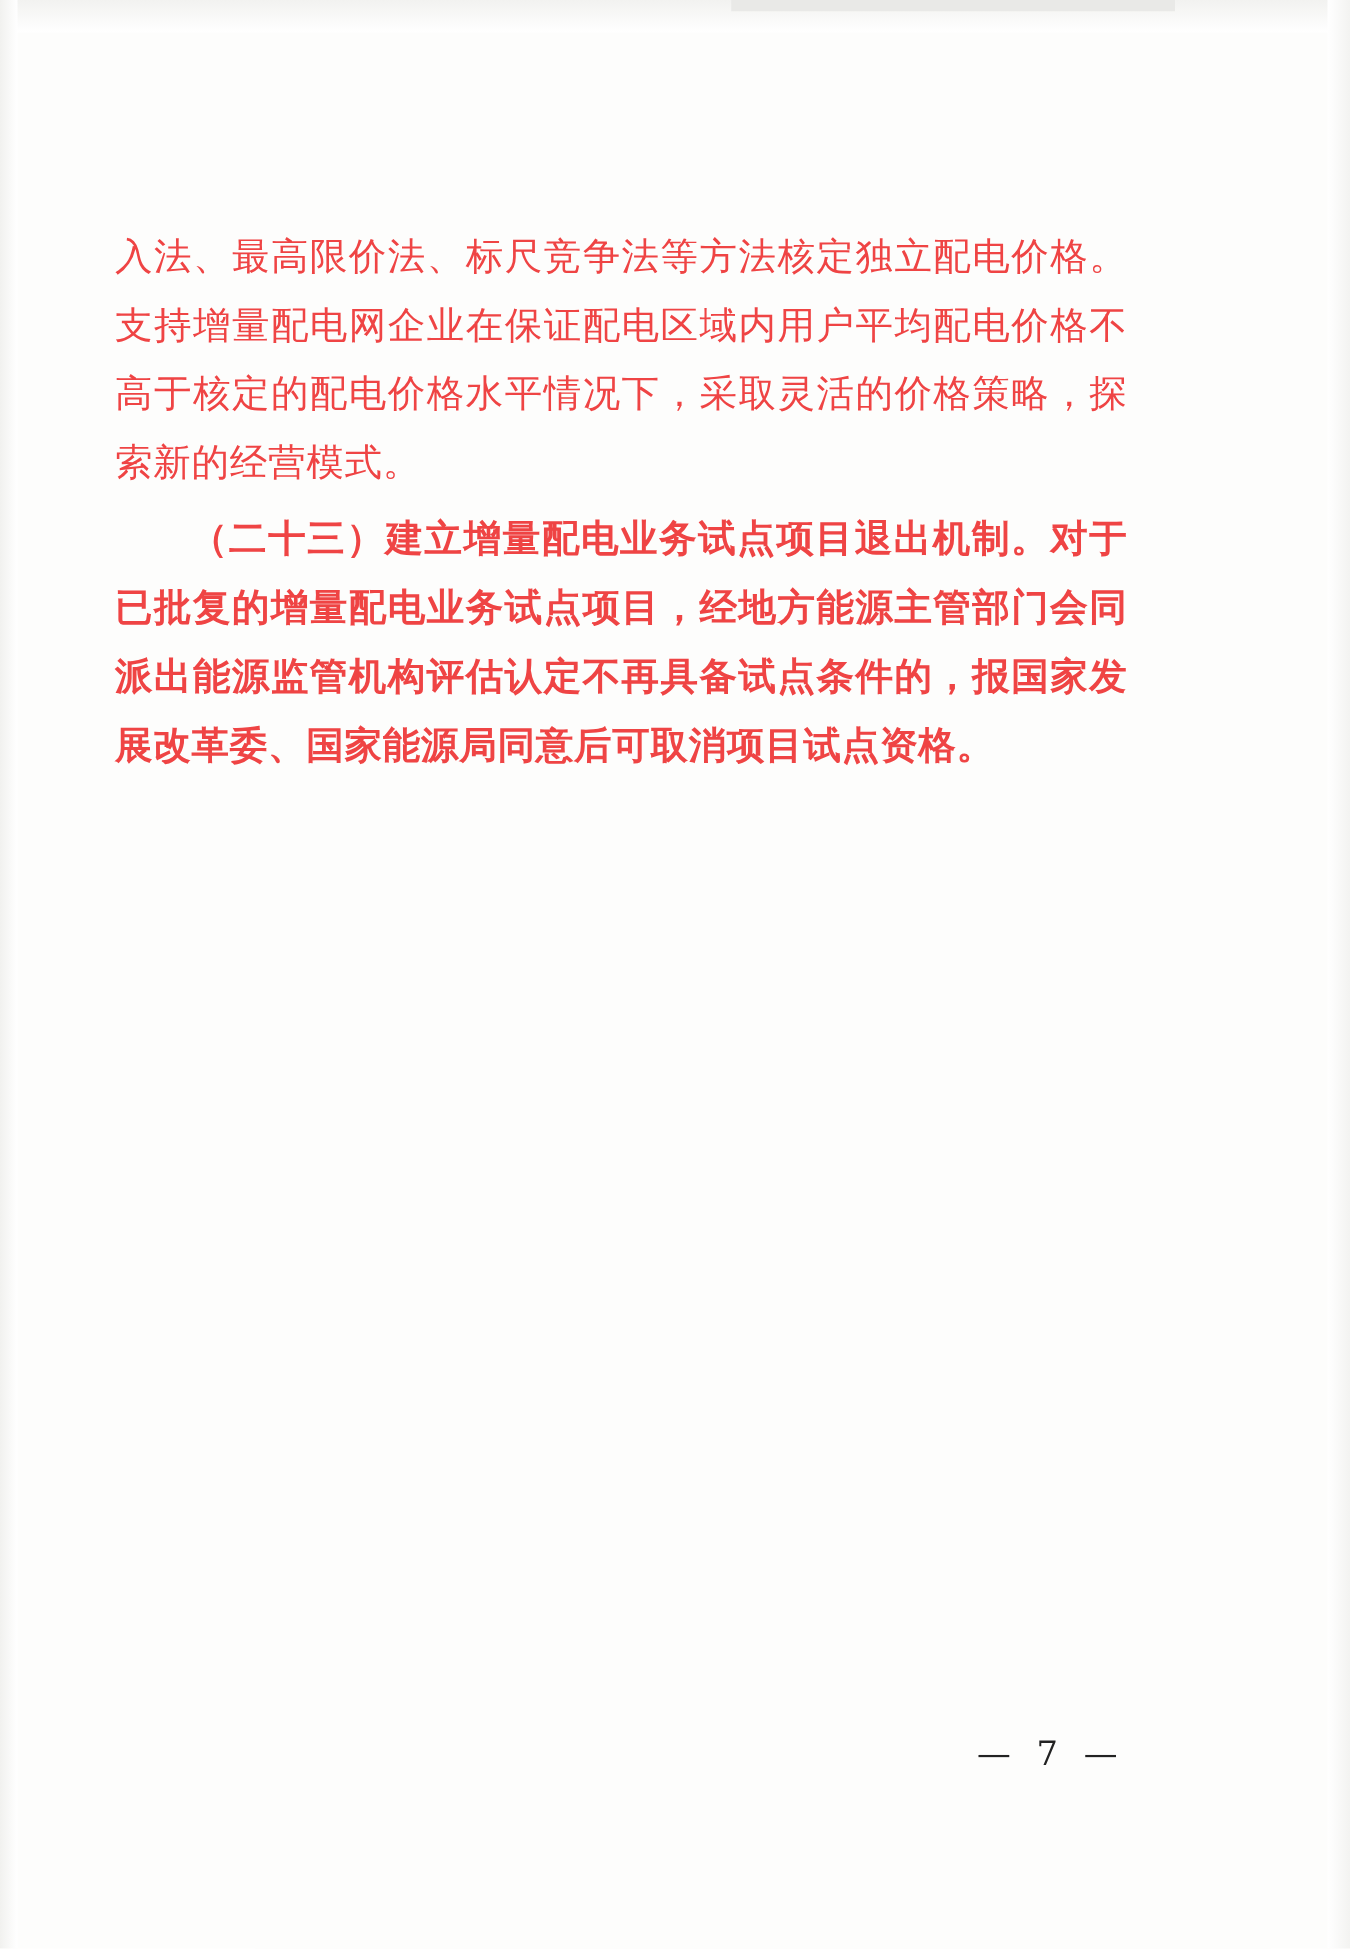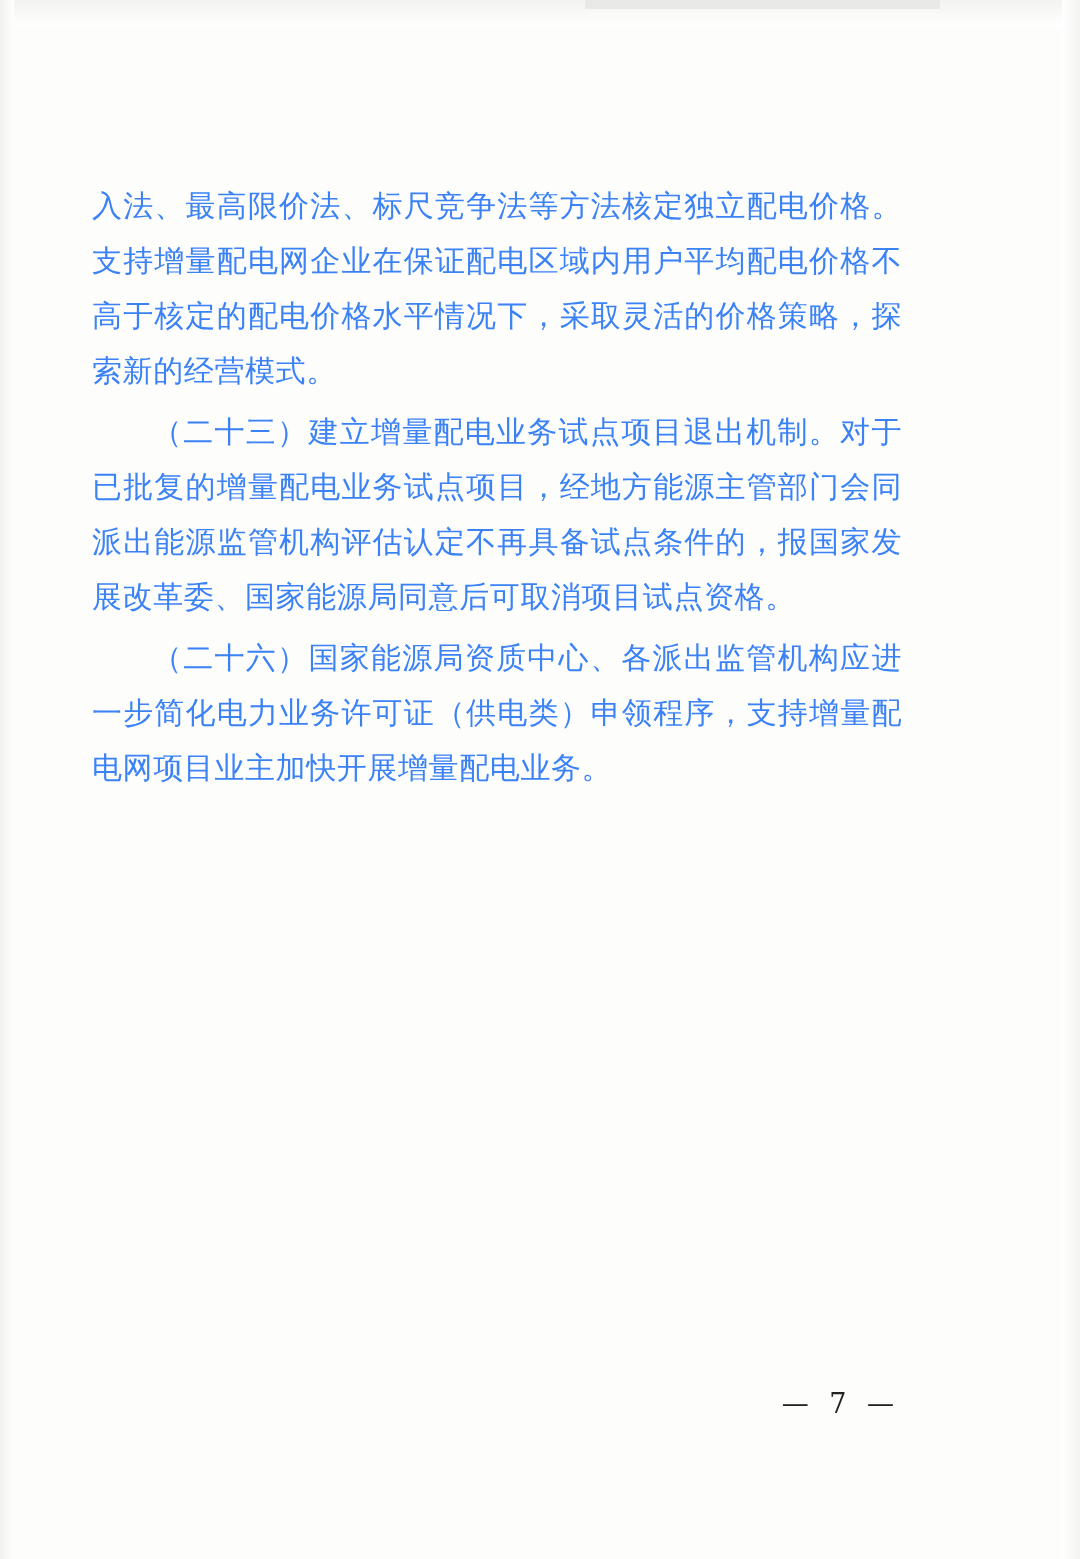--- a/index.html
+++ b/index.html
@@ -52,27 +52,28 @@
     top: 178px;
     left: 92px;
     width: 810px;
   }
 
   p.para {
     margin: 0 0 6px 0;
     font-size: 30px;
     line-height: 55px;
     letter-spacing: 0.6px;
-    color: #3b82f6;
+    color: #ef4444;
     text-align: justify;
     text-justify: inter-ideograph;
     font-family: "DejaVu Serif", "Liberation Serif", serif;
   }
   p.indent {
     text-indent: 60px;
+    font-weight: bold;
   }
   .page-number {
     position: absolute;
     left: 0;
     right: 0;
     bottom: 140px;
     text-align: right;
     padding-right: 180px;
     font-size: 27px;
     letter-spacing: 6px;
@@ -86,18 +87,17 @@
 <div class="page">
 
   <div class="scan-edge-top"></div>
   <div class="scan-notch"></div>
   <div class="scan-edge-left"></div>
   <div class="scan-edge-right"></div>
 
   <div class="content">
     <p class="para">入法、最高限价法、标尺竞争法等方法核定独立配电价格。支持增量配电网企业在保证配电区域内用户平均配电价格不高于核定的配电价格水平情况下，采取灵活的价格策略，探索新的经营模式。</p>
     <p class="para indent">（二十三）建立增量配电业务试点项目退出机制。对于已批复的增量配电业务试点项目，经地方能源主管部门会同派出能源监管机构评估认定不再具备试点条件的，报国家发展改革委、国家能源局同意后可取消项目试点资格。</p>
-    <p class="para indent">（二十六）国家能源局资质中心、各派出监管机构应进一步简化电力业务许可证（供电类）申领程序，支持增量配电网项目业主加快开展增量配电业务。</p>
   </div>
 
   <div class="page-number">— 7 —</div>
 
 </div>
 
 </body></html>

